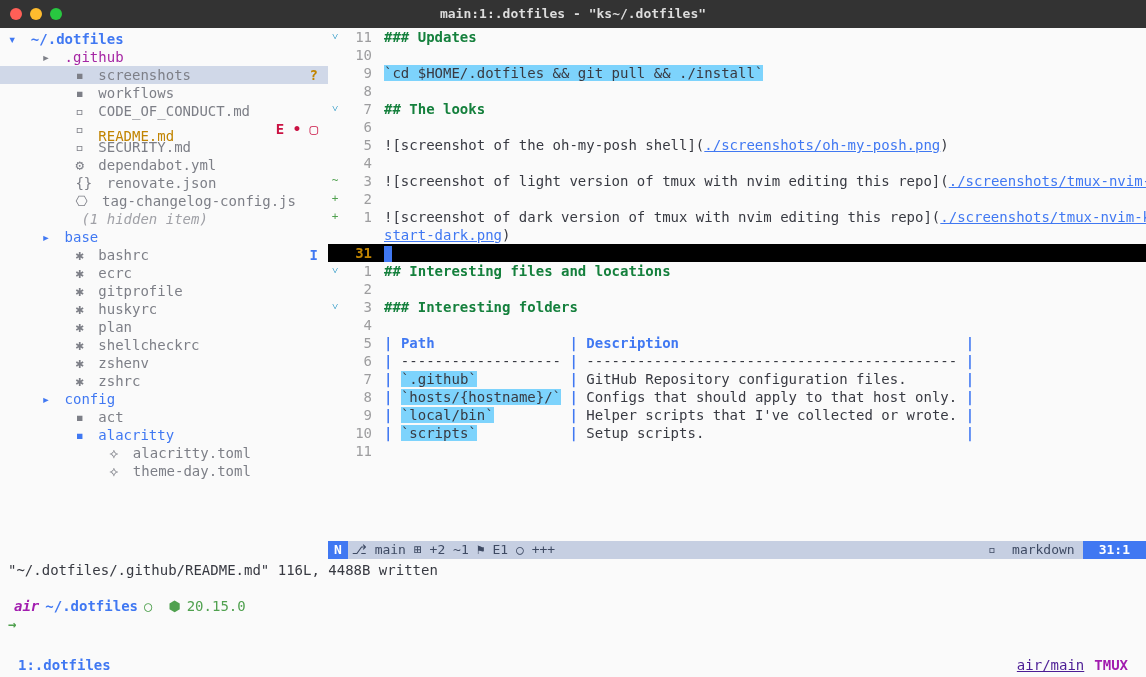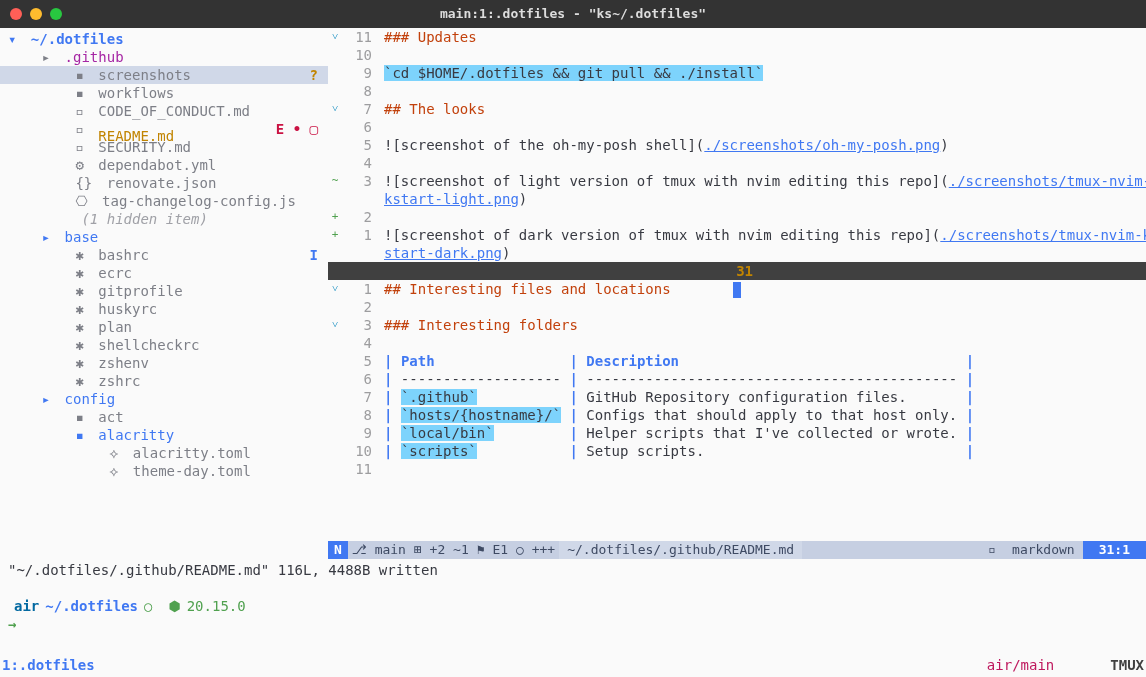--- a/index.html
+++ b/index.html
@@ -76,21 +76,21 @@
   }
   .editor-lines {
     flex: 1;
     overflow: hidden;
   }
   .line {
     display: flex;
     height: 18px;
     align-items: center;
   }
-  .line.cursor-line { background: #404040; flex-direction: column; }
+  .line.cursor-line { background: #000000; }
   .gutter {
     width: 56px;
     display: flex;
     flex-shrink: 0;
     align-items: center;
   }
   .signcol {
     width: 14px;
     text-align: center;
     color: #0184bc;
@@ -110,21 +110,21 @@
     flex: 1;
     min-width: 0;
   }
   .cursor-block {
     display: inline-block;
     width: 8px;
     height: 16px;
     background: #4078f2;
     vertical-align: middle;
   }
-  .md-h { color: #c2410c; font-weight: normal; }
+  .md-h { color: #15803d; font-weight: bold; }
   .md-code { background: #7dd3fc; color: #383a42;}
   .md-link { color: #4078f2; text-decoration: underline; }
   .md-pipe { color: #4078f2; font-weight: bold; }
   .md-th { color: #4078f2; font-weight: bold; }
   .statusline {
     height: 18px;
     background: #c6cfe2;
     display: flex;
     align-items: center;
     font-size: 13px;
@@ -153,37 +153,36 @@
     align-items: center;
   }
   .bottom-info {
     padding: 2px 8px 20px 8px;
     background: #fafafa;
   }
   .tree-status-line { color: #4078f2; padding-left: 4px; height: 18px;}
   .msg-line { color: #383a42; height: 18px; }
   .shell-prompt { color: #7d7f87; height: 18px; display:flex; gap:6px; align-items:center;}
   .sp-apple { color: #383a42; }
-  .sp-host { color: #0369a1; font-weight: bold;}
+  .sp-host { color: #a21caf; font-weight: bold; font-style: italic;}
   .sp-path { color: #4078f2; font-weight: bold;}
   .sp-branch { color: #50a14f; }
   .sp-node { color: #50a14f; }
   .sp-arrow { color: #50a14f; font-weight: bold;}
   .tmux-bar {
     height: 24px;
     display: flex;
     align-items: center;
-    padding: 0 2px;
+    padding: 0 18px;
     background: #fafafa;
-    gap: 36px;
   }
   .tmux-win { color: #4078f2; font-weight: bold; }
   .tmux-spacer { flex: 1; }
-  .tmux-session { color: #be185d; }
-  .tmux-label { color: #404040; font-weight: bold; margin-left: 20px; }
+  .tmux-session { color: #4c1d95; text-decoration: underline; }
+  .tmux-label { color: #a21caf; font-weight: bold; margin-left: 10px; }
 </style>
 </head>
 <body>
 
 <div class="titlebar">
   <div class="traffic-lights">
     <div class="traffic-light tl-close"></div>
     <div class="traffic-light tl-min"></div>
     <div class="traffic-light tl-max"></div>
   </div>
@@ -284,27 +283,20 @@
         </div>
         <div class="line">
           <div class="gutter">
             <span class="signcol tilde">~</span>
             <span class="linenum">3</span>
           </div>
           <div class="code">![screenshot of light version of tmux with nvim editing this repo](<span class="md-link">./screenshots/tmux-nvim-kic</span></div>
         </div>
         <div class="line">
           <div class="gutter">
-            <span class="signcol"></span>
-            <span class="linenum"></span>
-          </div>
-          <div class="code"><span class="md-link">kstart-light.png</span>)</div>
-        </div>
-        <div class="line">
-          <div class="gutter">
             <span class="signcol plus">+</span>
             <span class="linenum">2</span>
           </div>
           <div class="code"></div>
         </div>
         <div class="line">
           <div class="gutter">
             <span class="signcol plus">+</span>
             <span class="linenum">1</span>
           </div>
@@ -401,21 +393,20 @@
           </div>
           <div class="code"></div>
         </div>
       </div>
     <div class="statusline">
       <div class="sl-mode">N</div>
       <div class="sl-git">⎇ main</div>
       <div class="sl-git">⊞ +2 ~1</div>
       <div class="sl-git">⚑ E1</div>
       <div class="sl-git">○ +++</div>
-      <div class="sl-file">~/.dotfiles/.github/README.md</div>
       <div class="sl-spacer"></div>
       <div class="sl-ft">▫</div>
       <div class="sl-ft">markdown</div>
       <div class="sl-pos">31:1</div>
     </div>
   </div>
 </div>
 
 <div class="bottom-info">
   <div class="msg-line">"~/.dotfiles/.github/README.md" 116L, 4488B written</div>

